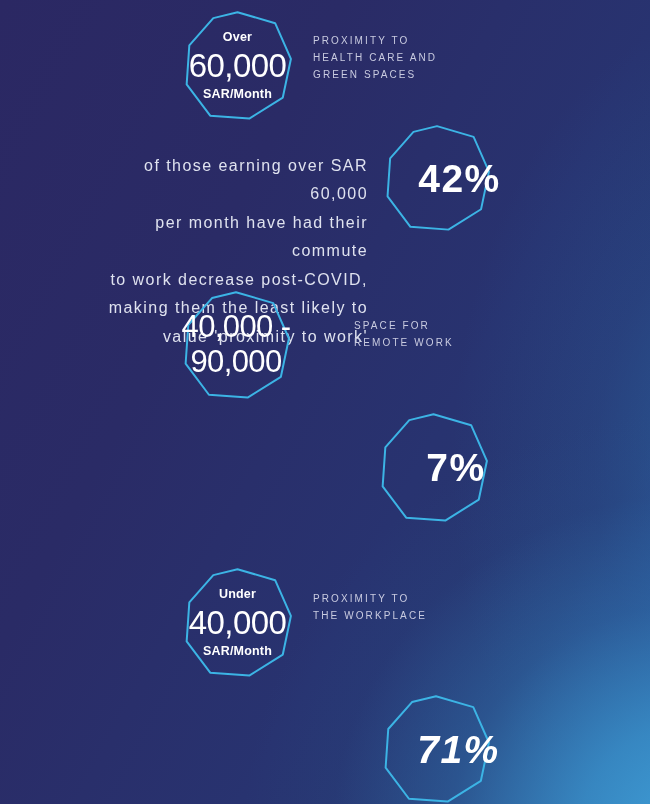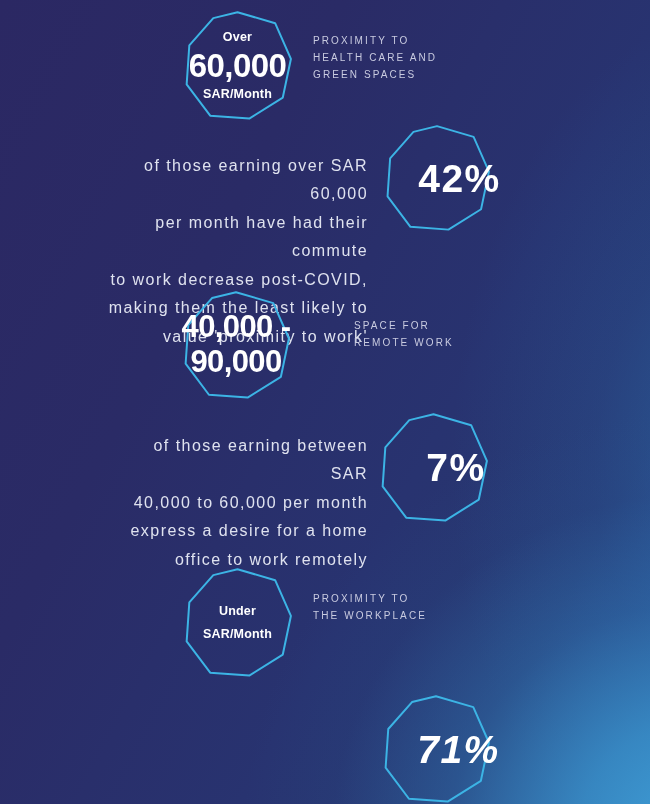--- a/index.html
+++ b/index.html
@@ -50,21 +50,21 @@
     line-height: 1;
   }
   .badge-small {
     font-size: 12.5px;
     font-weight: bold;
     color: #ffffff;
     letter-spacing: 0.2px;
   }
   .badge-big {
     font-size: 33px;
-    font-weight: bold;
+    font-weight: normal;
     color: #ffffff;
     letter-spacing: -0.6px;
     white-space: nowrap;
   }
   .badge-top { margin-bottom: 5px; }
   .badge-bottom { margin-top: 6px; }
 
   .badge-range .badge-big {
     font-size: 31px;
     line-height: 1.12;
@@ -143,40 +143,37 @@
     </svg>
     <div class="inner">
       <span class="badge-big" style="white-space:pre-line;">40,000 -
 90,000</span>
     </div>
   </div>
 
   <div class="heading" style="left:313px; top:317px; width:220px;margin-left:41px;">SPACE FOR
 REMOTE WORK</div>
 
-  <div class="body-text" style="left:118px; top:432px; width:250px;">of those earning between SAR
-40,000 to 60,000 per month
-express a desire for a home
-office to work remotely</div>
 
   <div class="badge" style="left:378px; top:412px; width:111px; height:111px;">
     <svg class="poly" viewBox="0 0 100 100">
       <polygon points="50,2 83.9,11.9 98.1,44.1 90.8,78.9 60.6,97.8 25.4,95.2 4.2,67 6.6,31.8 28.2,7.3" fill="none" stroke="#3cb4e5" stroke-width="1.8" stroke-linejoin="round"></polygon>
     </svg>
     <div class="inner">
       <span class="pct">7%</span>
     </div>
   </div>
 
   <div class="badge" style="left:182px; top:567px; width:111px; height:111px;">
     <svg class="poly" viewBox="0 0 100 100">
       <polygon points="50,2 83.9,11.9 98.1,44.1 90.8,78.9 60.6,97.8 25.4,95.2 4.2,67 6.6,31.8 28.2,7.3" fill="none" stroke="#3cb4e5" stroke-width="1.8" stroke-linejoin="round"></polygon>
     </svg>
     <div class="inner">
       <span class="badge-small badge-top">Under</span>
+      <span class="badge-big">40,000</span>
       <span class="badge-small badge-bottom">SAR/Month</span>
     </div>
   </div>
 
   <div class="heading" style="left:313px; top:590px; width:220px;">PROXIMITY TO
 THE WORKPLACE</div>
 
 
   <div class="badge" style="left:381px; top:694px; width:110px; height:110px;font-style:italic;">
     <svg class="poly" viewBox="0 0 100 100">

